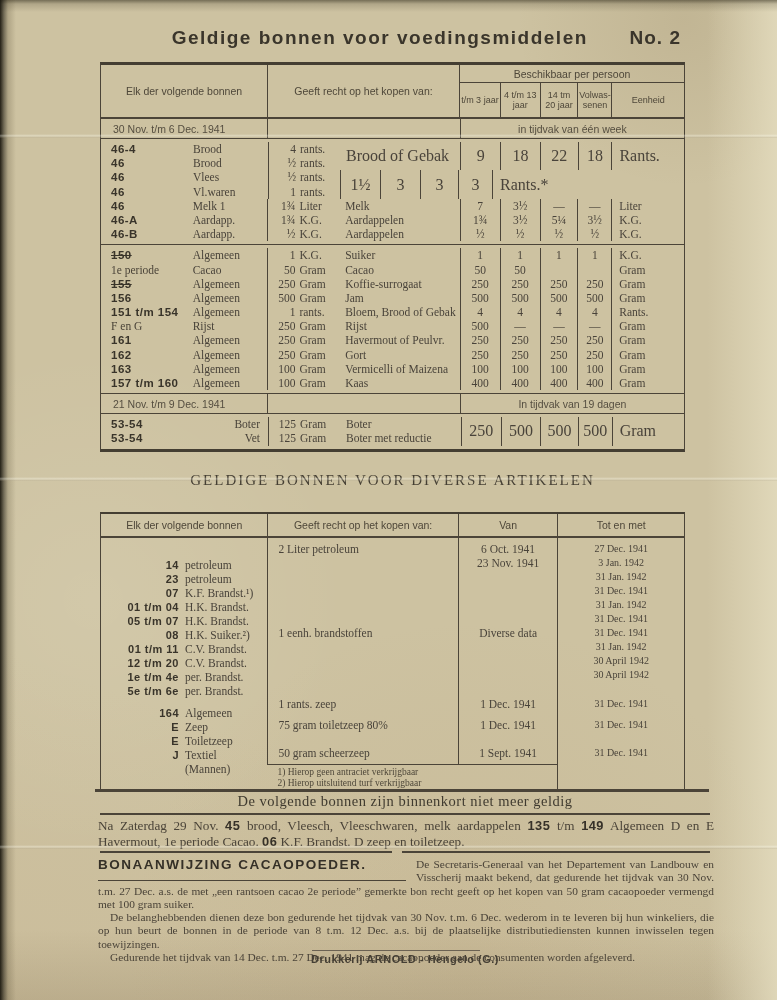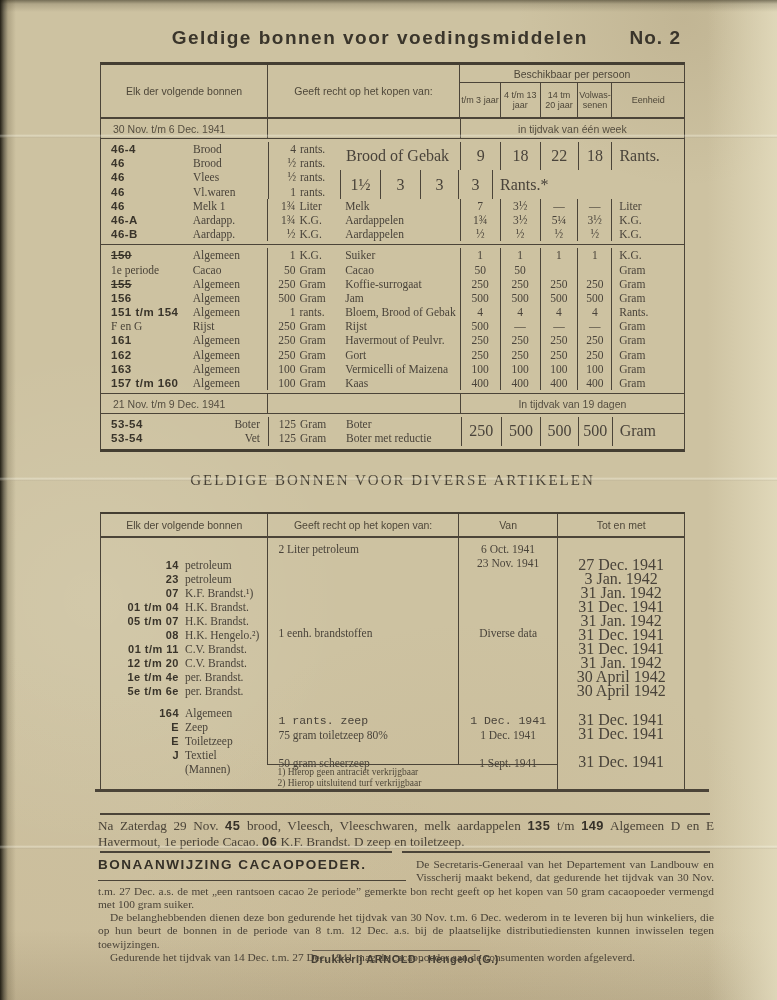--- a/index.html
+++ b/index.html
@@ -75,31 +75,31 @@
   .hdr2{display:flex;height:24px;border-bottom:2px solid #4b4438;
     font-family:"Liberation Sans",sans-serif;font-size:10.5px;color:#4e4739;}
   .h2a{width:167px;display:flex;align-items:center;justify-content:center;}
   .h2b{width:191px;border-left:1px solid #4b4438;display:flex;align-items:center;justify-content:center;}
   .h2c{width:100px;border-left:1px solid #4b4438;display:flex;align-items:center;justify-content:center;text-align:center;}
   .h2d{width:127px;border-left:1px solid #4b4438;display:flex;align-items:center;justify-content:center;}
   .t2body{display:flex;height:226px;}
   .colA{width:167px;padding-top:20px;}
   .colB{width:191px;border-left:1px solid #4b4438;padding-top:4px;font-size:11.5px;}
   .colC{width:100px;border-left:1px solid #4b4438;padding-top:4px;font-size:11.5px;}
-  .colD{width:127px;border-left:1px solid #4b4438;padding-top:20px;font-size:16px;}
+  .colD{width:127px;border-left:1px solid #4b4438;padding-top:4px;font-size:10px;}
   .ar{display:flex;height:14px;line-height:14px;font-size:11.5px;}
   .ac{width:78px;text-align:right;font-family:"Liberation Sans",sans-serif;font-weight:bold;
     font-size:11px;letter-spacing:0.5px;color:#39342a;white-space:nowrap;}
   .al{padding-left:6px;width:83px;white-space:nowrap;}
   .gap8{height:8px;}
   .bt{height:14px;line-height:14px;padding-left:10px;white-space:nowrap;}
   .ct{height:14px;line-height:14px;text-align:center;}
   .trw{height:14px;line-height:14px;text-align:center;}
-  .mt70{margin-top:70px;} .mt57{margin-top:74px;font-family:Liberation Mono, monospace;} .mt56{margin-top:56px;}
-  .mt7{} .mt14{margin-top:14px;} .mt15{margin-top:15px;}
+  .mt70{margin-top:70px;} .mt57{margin-top:57px;} .mt56{margin-top:56px;}
+  .mt7{margin-top:7px;} .mt14{margin-top:14px;} .mt15{margin-top:15px;}
   .fnw{display:flex;}
   .fnsp{width:167px;}
   .fnbox{width:291px;border-top:1.5px solid #4b4438;padding:2px 0 3px 10px;}
   .fn{font-size:9.5px;line-height:11px;color:#4e4739;}
   .fnright{width:127px;border-left:1px solid #4b4438;}
   
   .notice-head{position:absolute;top:793px;left:100px;width:610px;text-align:center;
     font-size:14.5px;letter-spacing:0.5px;color:#3f3a2f;}
   .notice-p{position:absolute;top:818px;left:98px;width:616px;font-size:13.2px;line-height:16px;
     text-align:justify;color:#4a4338;}
@@ -451,21 +451,21 @@
         <div class="ar">
             <span class="ac">01 t/m 04</span>
             <span class="al">H.K. Brandst.</span>
           </div>
         <div class="ar">
             <span class="ac">05 t/m 07</span>
             <span class="al">H.K. Brandst.</span>
           </div>
         <div class="ar">
             <span class="ac">08</span>
-            <span class="al">H.K. Hengelo.²)</span>
+            <span class="al">H.K. Suiker.²)</span>
           </div>
         <div class="ar">
             <span class="ac">01 t/m 11</span>
             <span class="al">C.V. Brandst.</span>
           </div>
         <div class="ar">
             <span class="ac">12 t/m 20</span>
             <span class="al">C.V. Brandst.</span>
           </div>
         <div class="ar">
@@ -533,20 +533,21 @@
       <span class="fnsp"></span>
       <div class="fnbox">
         <div class="fn">1) Hierop geen antraciet verkrijgbaar</div>
         <div class="fn">2) Hierop uitsluitend turf verkrijgbaar</div>
       </div>
       <span class="fnright"></span>
     </div>
   </div>
 
   <div class="hrule" style="top:789px;left:95px;width:614px;height:3px;"></div>
+  <div class="notice-head">De volgende bonnen zijn binnenkort niet meer geldig</div>
   <div class="hrule" style="top:813px;left:100px;width:610px;height:1.5px;"></div>
 
   <p class="notice-p"><span>Na Zaterdag 29 Nov. </span><span class="bseg">45</span><span> brood, Vleesch, Vleeschwaren, melk aardappelen </span><span class="bseg">135</span><span> t/m </span><span class="bseg">149</span><span> Algemeen D en E Havermout, 1e periode Cacao. </span><span class="bseg">06</span><span> K.F. Brandst. D zeep en toiletzeep.</span></p>
 
   <div class="hrule" style="top:851px;left:100px;width:292px;height:2px;"></div>
   <div class="hrule" style="top:851px;left:402px;width:308px;height:2px;"></div>
 
   <div class="cacao">
     <p><span class="cacao-head">BONAANWIJZING CACAOPOEDER.</span><span>De Secretaris-Generaal van het Departement van Landbouw en Visscherij maakt bekend, dat gedurende het tijdvak van 30 Nov. t.m. 27 Dec. a.s. de met „een rantsoen cacao 2e periode” gemerkte bon recht geeft op het kopen van 50 gram cacaopoeder vermengd met 100 gram suiker.</span></p>
     <p class="ind">De belanghebbenden dienen deze bon gedurende het tijdvak van 30 Nov. t.m. 6 Dec. wederom in te leveren bij hun winkeliers, die op hun beurt de bonnen in de periode van 8 t.m. 12 Dec. a.s. bij de plaatselijke distributiediensten kunnen inwisselen tegen toewijzingen.</p>

